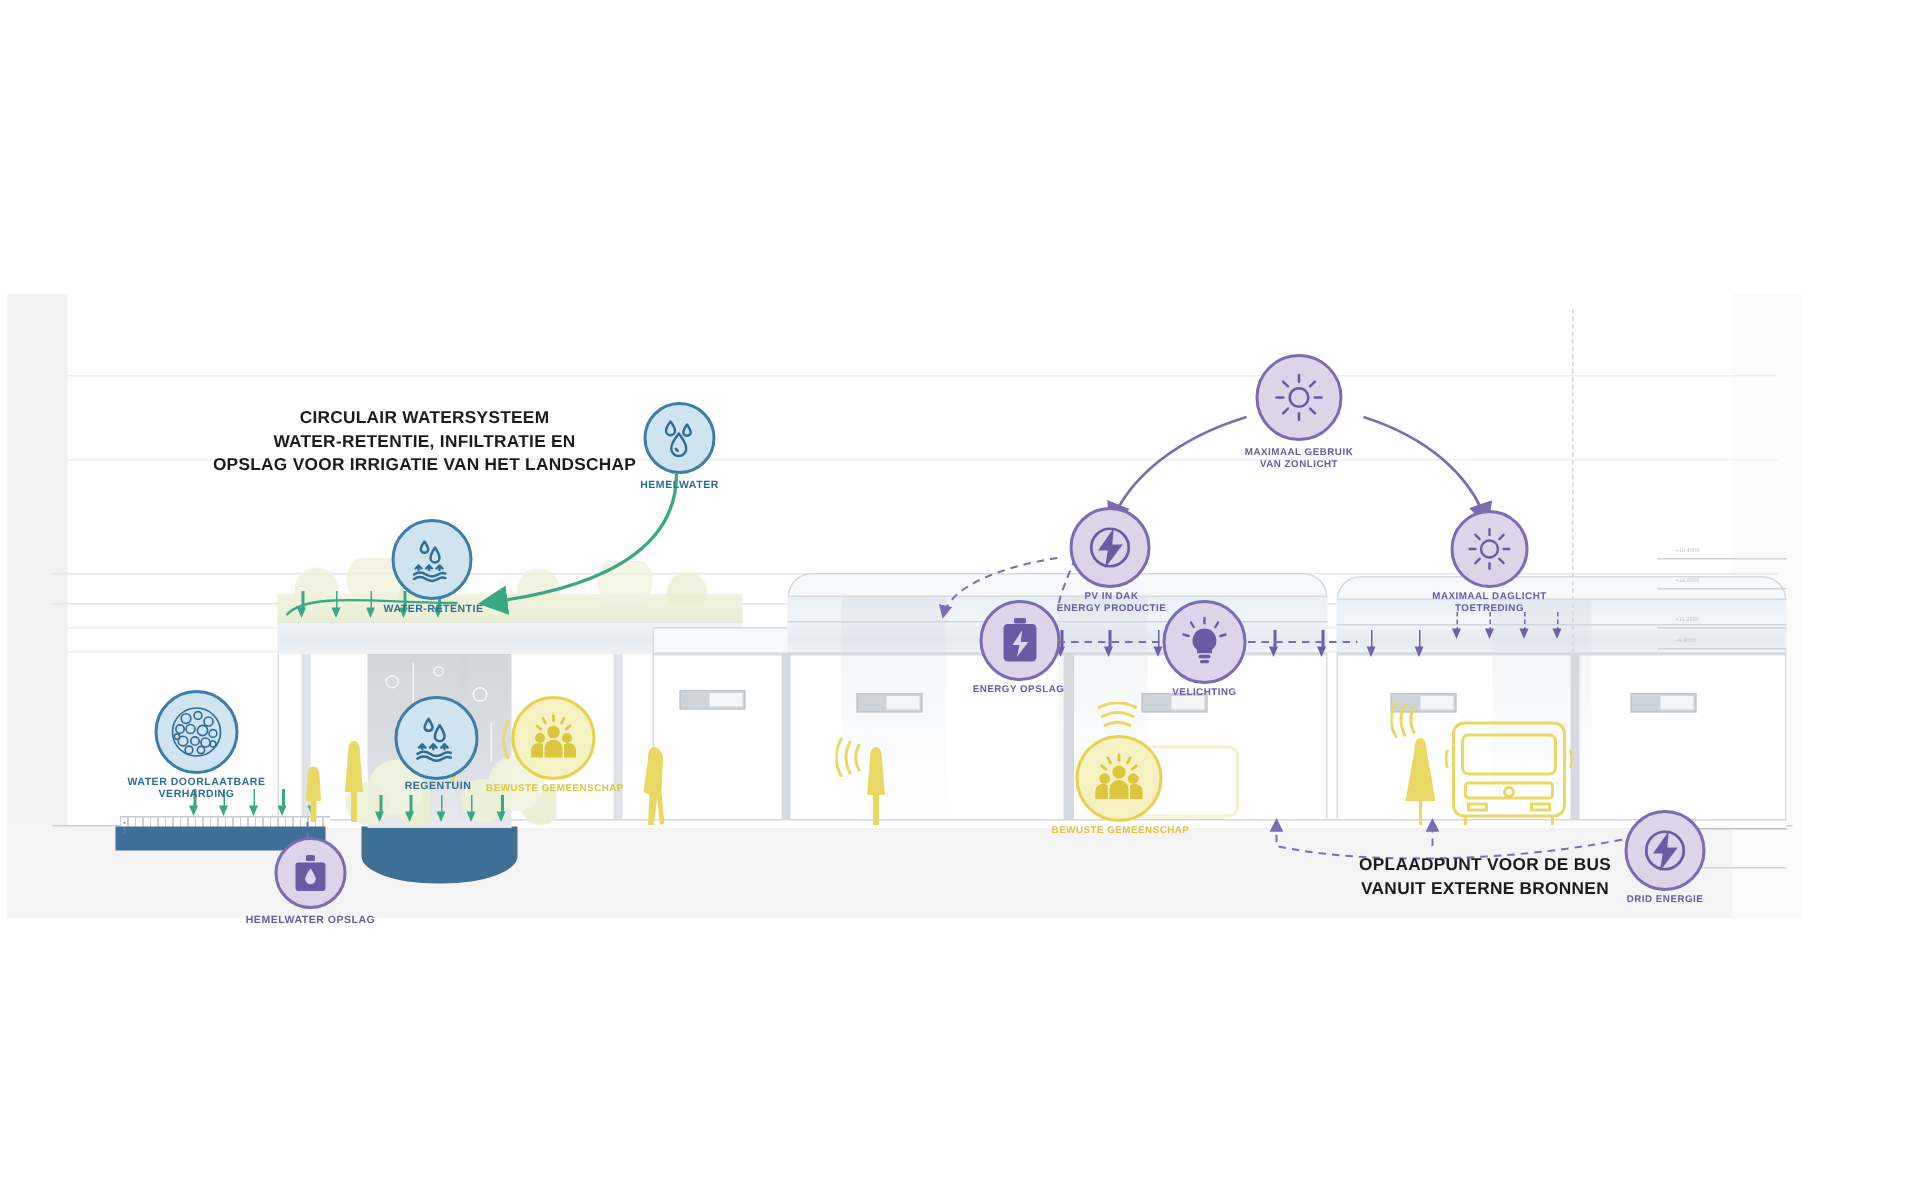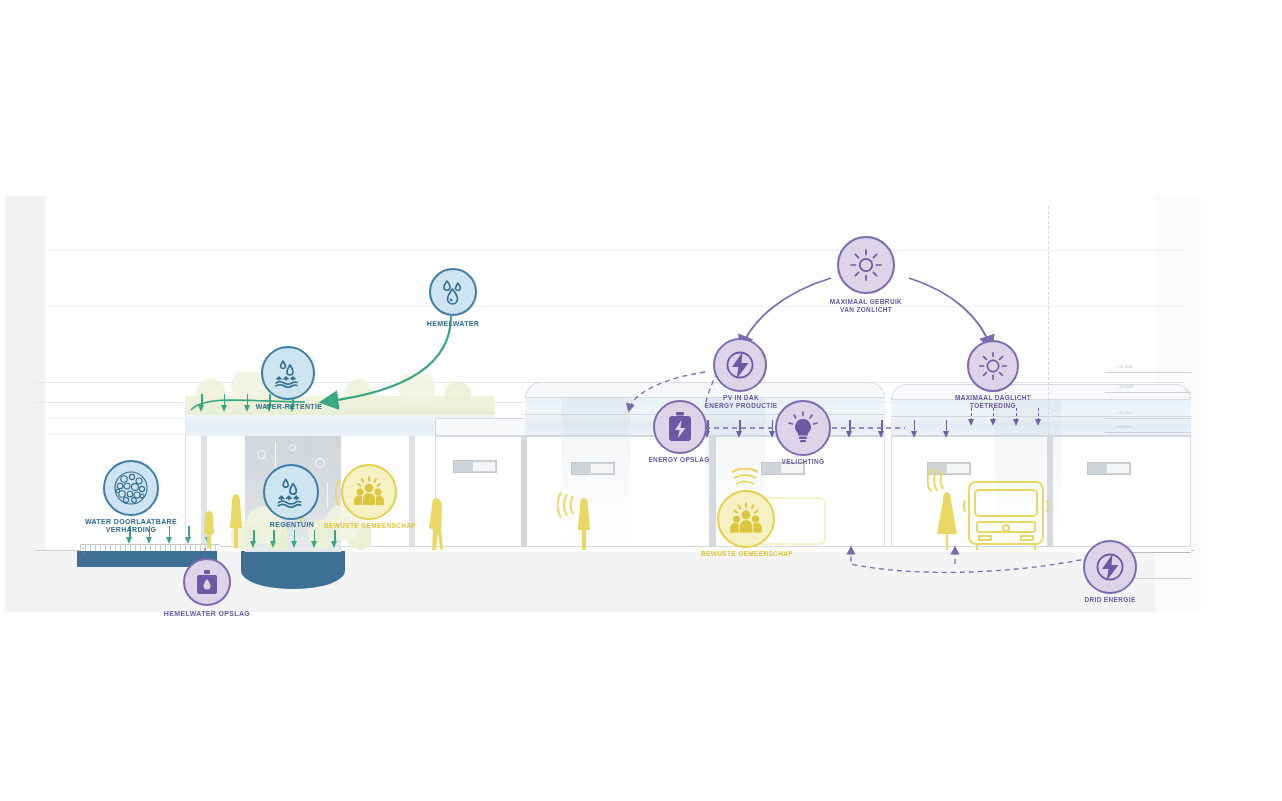--- a/index.html
+++ b/index.html
@@ -525,16 +525,21 @@
     <div class="badge purple" style="left:1078px;top:344px;width:54px;height:54px;">
       <svg width="34" height="34" viewBox="0 0 34 34">
         <circle cx="17" cy="17" r="12.5" fill="none" stroke="#6a5aa3" stroke-width="1.8"></circle>
         <path d="M19.5 4 L9 19 h6.5 L13.5 31 L25.5 15 h-7 z" fill="#6a5aa3"></path>
       </svg>
     </div>
     <div class="cap purple" style="left:1058px;top:400px;width:94px;font-size:6.5px;">DRID ENERGIE</div>
 
   </div>
 
-
-
+  <div class="headline" style="left:138px;top:272px;width:290px;font-size:11.5px;letter-spacing:.2px;">CIRCULAIR WATERSYSTEEM
+WATER-RETENTIE, INFILTRATIE EN
+OPSLAG VOOR IRRIGATIE VAN HET LANDSCHAP</div>
+
+
+  <div class="headline" style="left:880px;top:570px;width:220px;font-size:11.5px;letter-spacing:.2px;">OPLAADPUNT VOOR DE BUS
+VANUIT EXTERNE BRONNEN</div>
 
 </div>
 
 </body></html>

